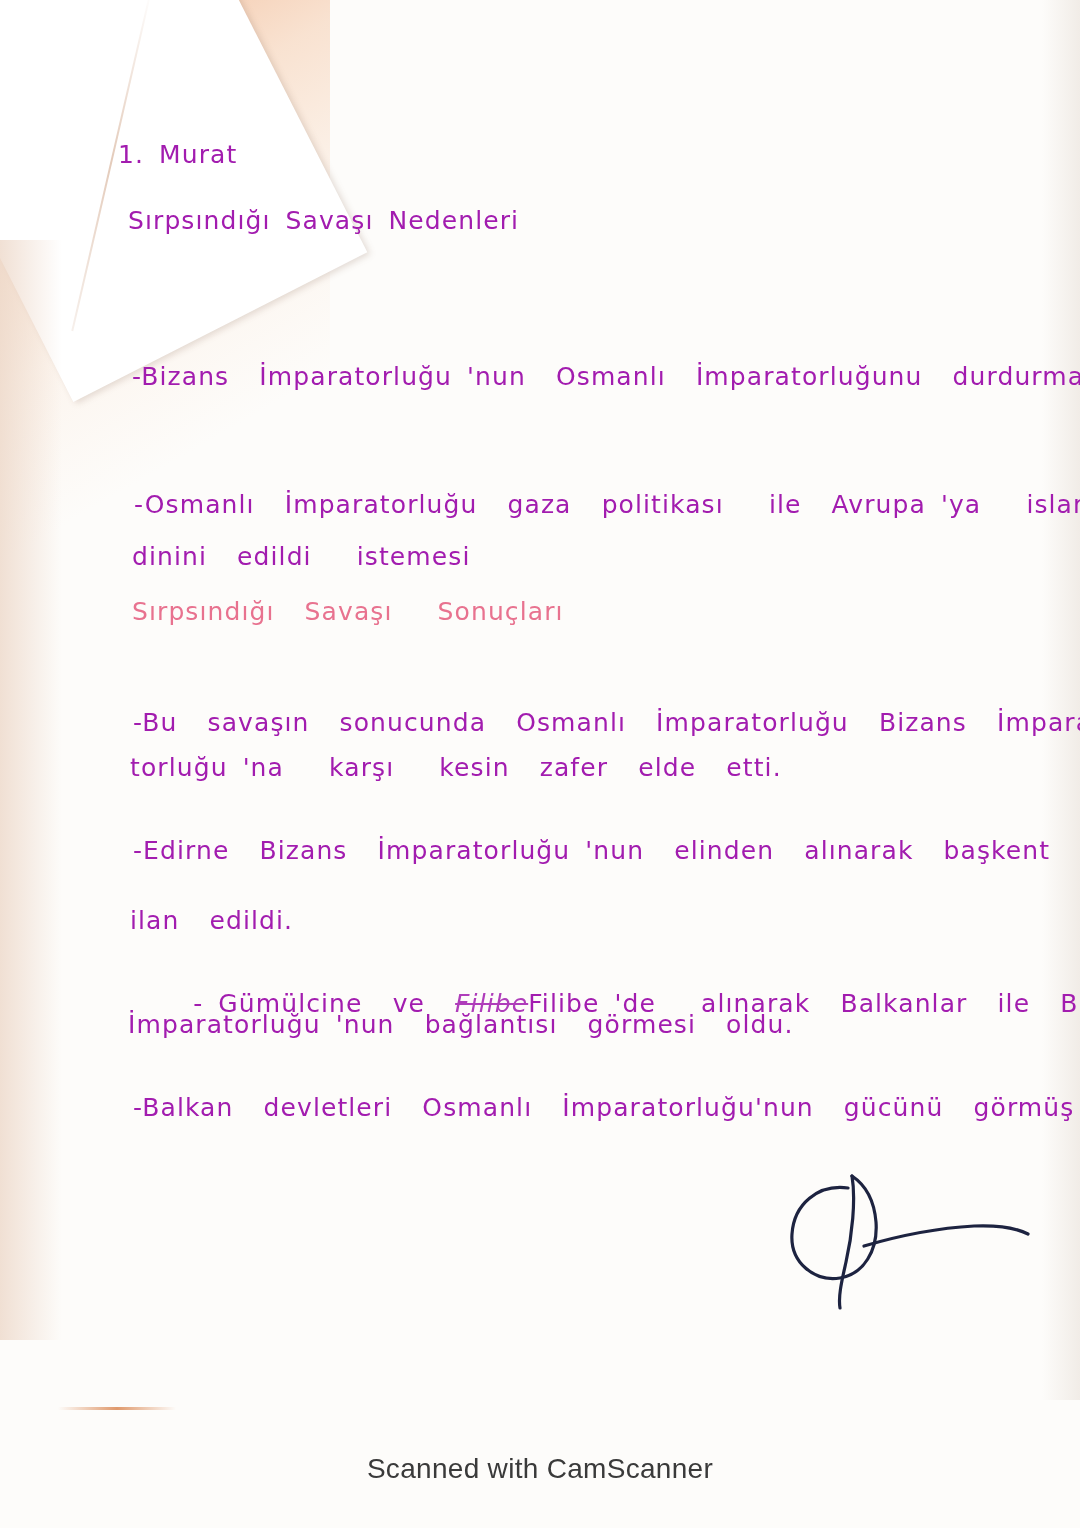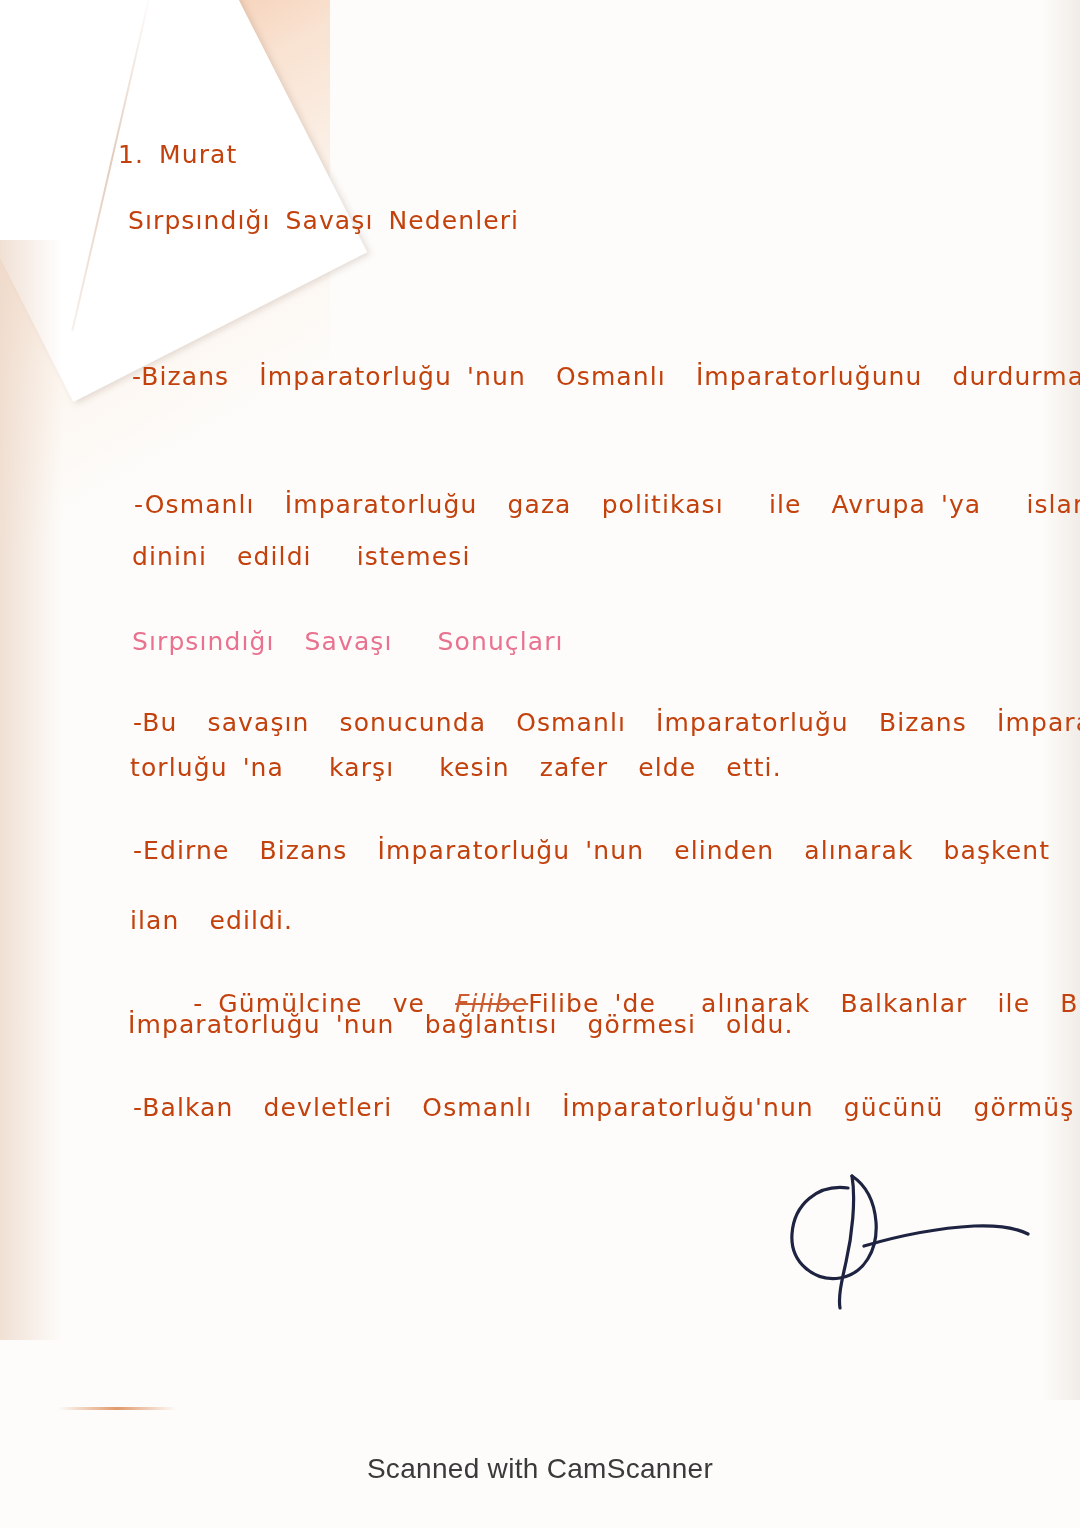--- a/index.html
+++ b/index.html
@@ -86,21 +86,21 @@
     top: 1407px;
     width: 118px;
     height: 3px;
     background: linear-gradient(90deg, rgba(214,120,60,0.0), rgba(214,120,60,0.75), rgba(214,120,60,0.0));
     pointer-events: none;
   }
 
   
   .hand {
     position: absolute;
-    color: #c2410c;
+    color: #a21caf;
     font-family: "DejaVu Sans", sans-serif;
     font-size: 25px;
     letter-spacing: 1.1px;
     word-spacing: 6px;
     white-space: pre;
     line-height: 1.0;
   }
   .hand.pink { color: #e8728f; }
 
   .title-line { font-size: 25px; }
@@ -152,21 +152,21 @@
   <div class="hand title-line" style="left:128px; top:208px;">Sırpsındığı Savaşı Nedenleri</div>
 
 
   <div class="hand" style="left:132px; top:364px;">-Bizans  İmparatorluğu 'nun  Osmanlı  İmparatorluğunu  durdurmak</div>
 
 
   <div class="hand" style="left:134px; top:492px;">-Osmanlı  İmparatorluğu  gaza  politikası   ile  Avrupa 'ya   islam</div>
 
   <div class="hand" style="left:132px; top:544px;">dinini  edildi   istemesi</div>
 
-  <div class="hand pink" style="left:132px; top:629px;">Sırpsındığı  Savaşı   Sonuçları</div>
+  <div class="hand pink" style="left:132px; top:599px;">Sırpsındığı  Savaşı   Sonuçları</div>
 
   <div class="hand" style="left:133px; top:710px;">-Bu  savaşın  sonucunda  Osmanlı  İmparatorluğu  Bizans  İmpara-</div>
 
   <div class="hand" style="left:130px; top:755px;">torluğu 'na   karşı   kesin  zafer  elde  etti.</div>
 
   <div class="hand" style="left:133px; top:838px;">-Edirne  Bizans  İmparatorluğu 'nun  elinden  alınarak  başkent</div>
 
   <div class="hand" style="left:130px; top:885px;margin-top:23px;">ilan  edildi.</div>
 
   <div class="hand" style="left:133px; top:966px;">

